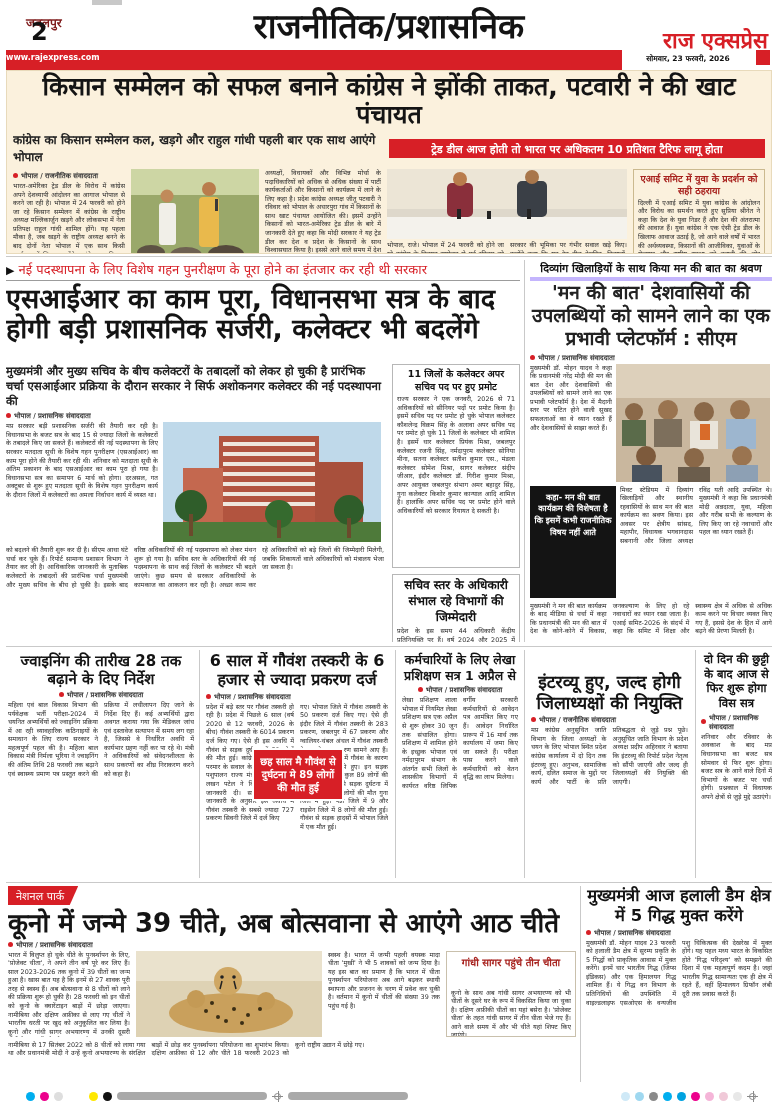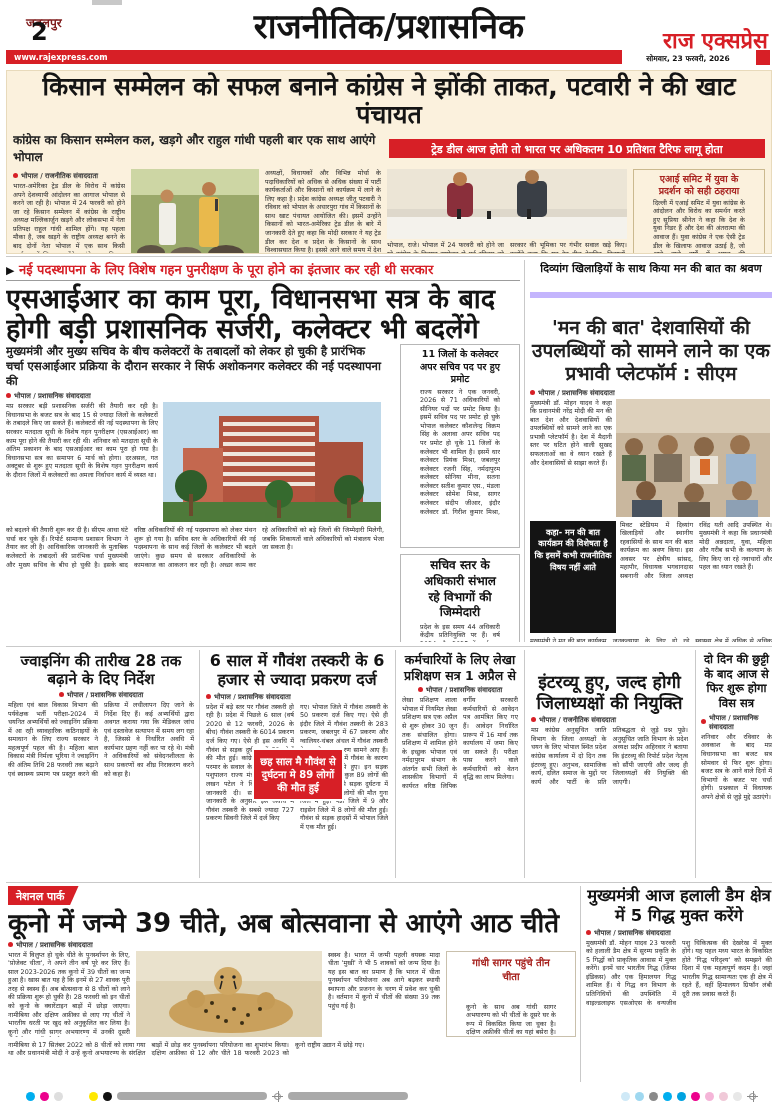--- a/index.html
+++ b/index.html
@@ -10,43 +10,43 @@
   .center{text-align:center}
   .hl{color:#141414;font-weight:bold;line-height:1.1}
   .body-sm{font-size:6.4px;line-height:1.34;text-align:justify;color:#2e2e2e;overflow:hidden}
   .byline{display:flex;align-items:center;gap:3px;font-size:6.8px;font-weight:bold;color:#3a3a3a;margin:2px 0}
   .byline i{width:5px;height:5px;border-radius:50%;background:#d71f26;flex:0 0 auto}
   .cols2{column-count:2;column-gap:6px}
   .cols3{column-count:3;column-gap:6px}
   .cols4{column-count:4;column-gap:6px}
   .vr{position:absolute;width:1px;background:#c9c9c9}
   .hr2{position:absolute;height:1px;background:#c9c9c9}
-  .box{border:1px solid #b7b7b7;padding:3px 19px;background:#fff;overflow:hidden}
-  .kicker-red{color:#d71f26;font-weight:bold;font-size:13px;border-bottom:1px solid #9c9c9c;padding-bottom:2px;overflow:hidden;white-space:nowrap}
+  .box{border:1px solid #b7b7b7;padding:3px 4px;background:#fff;overflow:hidden}
+  .kicker-red{color:#d71f26;font-weight:normal;font-size:13px;border-bottom:1px solid #9c9c9c;padding-bottom:2px;overflow:hidden;white-space:nowrap}
   .photo{display:block}
   .redstrip{background:#d71f26;color:#fff;font-weight:bold;text-align:center;overflow:hidden}
   .mark-dot{width:9px;height:9px;border-radius:50%;flex:0 0 auto}
   .mark-bar{height:8px;border-radius:4px;background:#a9a9a9;flex:0 0 auto}
   .crosshair{width:11px;height:11px;flex:0 0 auto;position:relative}
   .crosshair::before{content:"";position:absolute;left:50%;top:0;width:1px;height:100%;background:#8a8a8a}
   .crosshair::after{content:"";position:absolute;top:50%;left:0;height:1px;width:100%;background:#8a8a8a}
   .crosshair span{position:absolute;left:2px;top:2px;width:7px;height:7px;border:1px solid #8a8a8a;border-radius:50%}
 </style>
 </head>
 <body>
 
 <div id="paper">
 
   <div class="abs" style="left:92px;top:0;width:30px;height:5px;background:#c8c8c8"></div>
 
   <div class="abs red b" style="left:26px;top:14px;font-size:12px;color:#7f1d1d">जबलपुर</div>
   <div class="abs b" style="left:31px;top:18px;font-size:24px;color:#111">2</div>
   <div class="abs hl center" style="left:140px;top:8px;width:498px;font-size:34px">राजनीतिक/प्रशासनिक</div>
   <div class="abs b" style="right:10px;top:24px;font-size:22px;color:#d71f26">राज एक्सप्रेस</div>
-  <div class="abs" style="left:6px;top:50px;width:616px;height:14px;background:#d71f26;color:#fff;font-size:8px;font-weight:bold;line-height:15px;padding-left:8px">www.rajexpress.com</div>
+  <div class="abs" style="left:6px;top:50px;width:616px;height:28px;background:#d71f26;color:#fff;font-size:8px;font-weight:bold;line-height:15px;">www.rajexpress.com</div>
   <div class="abs b center" style="left:624px;top:53px;width:128px;font-size:7.5px;color:#111">सोमवार, 23 फरवरी, 2026</div>
   <div class="abs" style="left:756px;top:50px;width:14px;height:15px;background:#d71f26"></div>
 
   <div class="abs" style="left:6px;top:70px;width:766px;height:184px;background:#fbf1dd;border:1px solid #e8dabb;padding:2px 6px;overflow:hidden">
     <div class="hl center" style="font-size:25px">किसान सम्मेलन को सफल बनाने कांग्रेस ने झोंकी ताकत, पटवारी ने की खाट पंचायत</div>
     <div style="display:flex;gap:8px;margin-top:3px;align-items:center">
       <div class="b" style="flex:0 0 368px;font-size:12px;color:#222;overflow:hidden">कांग्रेस का किसान सम्मेलन कल, खड़गे और राहुल गांधी पहली बार एक साथ आएंगे भोपाल</div>
       <div class="redstrip" style="flex:1;font-size:11px;padding:2px 4px">ट्रेड डील आज होती तो भारत पर अधिकतम 10 प्रतिशत टैरिफ लागू होता</div>
     </div>
     <div style="display:flex;gap:6px;margin-top:4px;height:122px">
@@ -95,21 +95,21 @@
         </div>
       </div>
     </div>
   </div>
 
   <div class="hr2" style="left:6px;top:256px;width:766px"></div>
 
   <div class="abs" style="left:6px;top:260px;width:514px;height:382px;overflow:hidden">
     <div class="kicker-red"><span style="color:#111;font-size:11px">▶</span> <span>नई पदस्थापना के लिए विशेष गहन पुनरीक्षण के पूरा होने का इंतजार कर रही थी सरकार</span></div>
     <div class="hl" style="font-size:27px;margin-top:3px;line-height:1.12">एसआईआर का काम पूरा, विधानसभा सत्र के बाद होगी बड़ी प्रशासनिक सर्जरी, कलेक्टर भी बदलेंगे</div>
-    <div style="display:flex;gap:16px;margin-top:0">
+    <div style="display:flex;gap:8px;margin-top:20px">
       <div style="flex:0 0 378px;overflow:hidden">
         <div class="b" style="font-size:11.5px;line-height:1.3;color:#222">मुख्यमंत्री और मुख्य सचिव के बीच कलेक्टरों के तबादलों को लेकर हो चुकी है प्रारंभिक चर्चा एसआईआर प्रक्रिया के दौरान सरकार ने सिर्फ अशोकनगर कलेक्टर की नई पदस्थापना की</div>
         <div class="byline">
             <i></i>
             <span>भोपाल / प्रशासनिक संवाददाता</span>
           </div>
         <div style="display:flex;gap:5px;height:120px">
           <div class="body-sm" style="flex:0 0 152px;height:120px">मप्र सरकार बड़ी प्रशासनिक सर्जरी की तैयारी कर रही है। विधानसभा के बजट सत्र के बाद 15 से ज्यादा जिलों के कलेक्टरों के तबादले किए जा सकते हैं। कलेक्टरों की नई पदस्थापना के लिए सरकार मतदाता सूची के विशेष गहन पुनरीक्षण (एसआईआर) का काम पूरा होने की तैयारी कर रही थी। शनिवार को मतदाता सूची के अंतिम प्रकाशन के बाद एसआईआर का काम पूरा हो गया है। विधानसभा सत्र का समापन 6 मार्च को होगा। दरअसल, गत अक्टूबर से शुरू हुए मतदाता सूची के विशेष गहन पुनरीक्षण कार्य के दौरान जिलों में कलेक्टरों का अमला निर्वाचन कार्य में व्यस्त था।</div>
           <svg class="photo" width="218" height="120" viewBox="0 0 218 120">
             <rect width="218" height="120" fill="#bfd9ea"></rect>
@@ -143,22 +143,22 @@
           <div class="b center" style="font-size:12px;color:#111;line-height:1.3">सचिव स्तर के अधिकारी संभाल रहे विभागों की जिम्मेदारी</div>
           <div class="body-sm" style="margin-top:2px;height:84px">प्रदेश के इस समय 44 अधिकारी केंद्रीय प्रतिनियुक्ति पर हैं। वर्ष 2024 और 2025 में आईएएस 14 अधिकारी प्रतिनियुक्ति पर गए हैं। इसका असर प्रदेश में संवर्ग प्रबंधन पर पड़ रहा है। सचिव स्तर के अधिकारियों को एक से ज्यादा विभाग देने पड़े हैं, क्योंकि अपर मुख्य सचिव और प्रमुख सचिव स्तर के अधिकारियों की कमी है। परिवहन, स्कूल शिक्षा, कृषि, मत्स्य पालन, श्रम, खनिज साधन जैसे विभाग की जिम्मेदारी सचिव स्तर के अधिकारी संभाल रहे हैं।</div>
         </div>
       </div>
     </div>
   </div>
 
   <div class="vr" style="left:524px;top:260px;height:382px"></div>
 
   <div class="abs" style="left:530px;top:260px;width:242px;height:382px;overflow:hidden">
-    <div class="b center" style="font-size:11px;color:#111;border-bottom:6px solid #c4b5fd;padding-bottom:17px">दिव्यांग खिलाड़ियों के साथ किया मन की बात का श्रवण</div>
-    <div class="hl center" style="font-size:19px;margin-top:18px;line-height:1.22;font-weight:bold;color:#222">'मन की बात' देशवासियों की उपलब्धियों को सामने लाने का एक प्रभावी प्लेटफॉर्म : सीएम</div>
+    <div class="b center" style="font-size:11px;color:#111;border-bottom:4px solid #c4b5fd;padding-bottom:2px">दिव्यांग खिलाड़ियों के साथ किया मन की बात का श्रवण</div>
+    <div class="hl center" style="font-size:19px;margin-top:0;line-height:1.22;font-weight:bold;color:#222">'मन की बात' देशवासियों की उपलब्धियों को सामने लाने का एक प्रभावी प्लेटफॉर्म : सीएम</div>
     <div class="byline">
         <i></i>
         <span>भोपाल / प्रशासनिक संवाददाता</span>
       </div>
     <div style="display:flex;gap:4px;height:118px">
       <div class="body-sm" style="flex:0 0 82px;height:118px">मुख्यमंत्री डॉ. मोहन यादव ने कहा कि प्रधानमंत्री नरेंद्र मोदी की मन की बात देश और देशवासियों की उपलब्धियों को सामने लाने का एक प्रभावी प्लेटफॉर्म है। देश में मैदानी स्तर पर घटित होने वाली सुखद सफलताओं का वे ध्यान रखते हैं और देशवासियों से साझा करते हैं।</div>
       <svg class="photo" width="154" height="118" viewBox="0 0 154 118">
         <rect width="154" height="118" fill="#c9b79e"></rect>
         <rect width="154" height="34" fill="#ddd0bb"></rect>
         <circle cx="18" cy="48" r="9" fill="#8a6848"></circle>
@@ -237,21 +237,21 @@
         <i></i>
         <span>भोपाल / प्रशासनिक संवाददाता</span>
       </div>
     <div class="body-sm" style="height:158px">शनिवार और रविवार के अवकाश के बाद मप्र विधानसभा का बजट सत्र सोमवार से फिर शुरू होगा। बजट सत्र के आने वाले दिनों में विभागों के बजट पर चर्चा होगी। प्रश्नकाल में विधायक अपने क्षेत्रों से जुड़े मुद्दे उठाएंगे।</div>
   </div>
 
   <div class="hr2" style="left:6px;top:882px;width:766px"></div>
 
   <div class="abs" style="left:8px;top:886px;width:568px;height:198px;overflow:hidden">
     <div style="display:flex;gap:8px;align-items:center">
-      <span style="background:#d71f26;color:#fff;font-weight:bold;font-size:11px;padding:2px 14px 2px 8px;clip-path:polygon(0 0,100% 0,88% 100%,0 100%)">नेशनल पार्क</span>
+      <span style="background:#d71f26;color:#fff;font-weight:normal;font-size:11px;padding:2px 14px 2px 8px;clip-path:polygon(0 0,100% 0,88% 100%,0 100%)">नेशनल पार्क</span>
     </div>
     <div class="hl" style="font-size:26px;margin-top:4px">कूनो में जन्मे 39 चीते, अब बोत्सवाना से आएंगे आठ चीते</div>
     <div class="byline">
         <i></i>
         <span>भोपाल / प्रशासनिक संवाददाता</span>
       </div>
     <div style="display:flex;gap:6px;height:86px">
       <div class="body-sm" style="flex:0 0 122px;height:86px">भारत में विलुप्त हो चुके चीते के पुनर्स्थापन के लिए, 'प्रोजेक्ट चीता', ने अपने तीन वर्ष पूरे कर लिए हैं। साल 2023-2026 तक कूनो में 39 चीतों का जन्म हुआ है। खास बात यह है कि इनमें से 27 शावक पूरी तरह से स्वस्थ हैं। अब बोत्सवाना से 8 चीतों को लाने की प्रक्रिया शुरू हो चुकी है। 28 फरवरी को इन चीतों को कूनो के क्वारेंटाइन बाड़ों में छोड़ा जाएगा। नामीबिया और दक्षिण अफ्रीका से लाए गए चीतों ने भारतीय धरती पर खुद को अनुकूलित कर लिया है। कूनो और गांधी सागर अभयारण्य में उनकी दूसरी पीढ़ी के शावकों को छोड़ा जा रहा है।</div>
       <svg class="photo" width="186" height="86" viewBox="0 0 186 86">
         <rect width="186" height="86" fill="#ded2b4"></rect>

